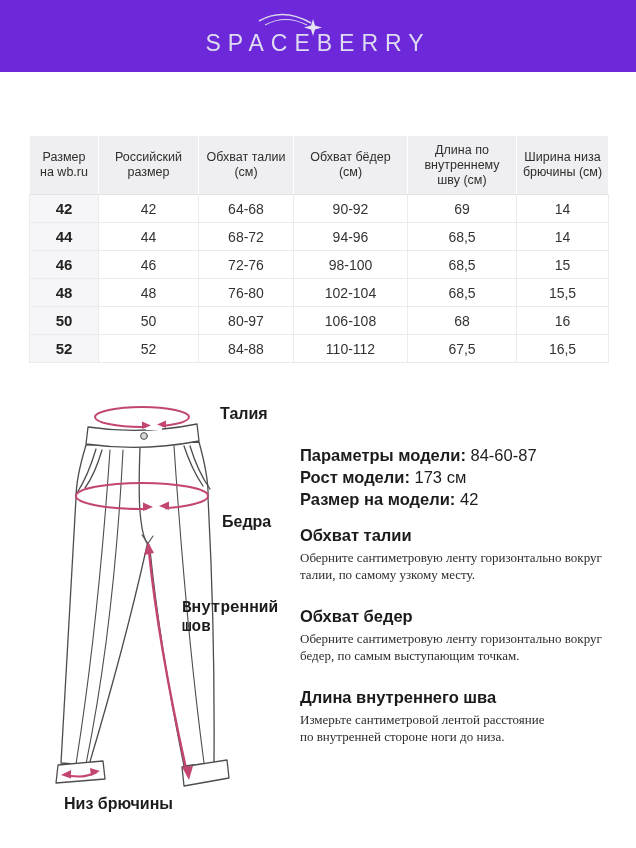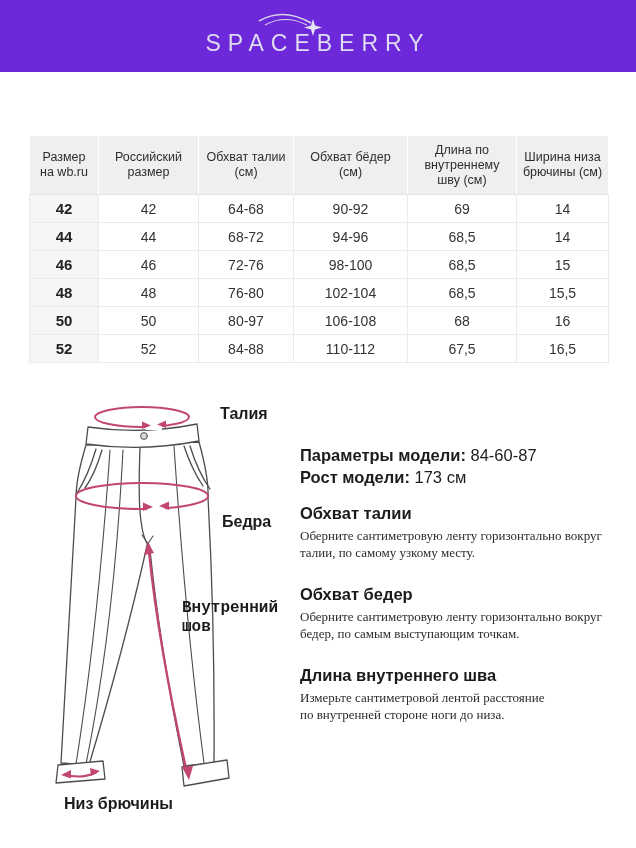--- a/index.html
+++ b/index.html
@@ -185,20 +185,24 @@
 
   <div class="info-col">
     <div class="model-line">
       <span class="mlabel">Параметры модели:</span>
       <span class="mvalue">84-60-87</span>
     </div>
     <div class="model-line">
       <span class="mlabel">Рост модели:</span>
       <span class="mvalue">173 см</span>
     </div>
+    <div class="model-line">
+      <span class="mlabel">Размер на модели:</span>
+      <span class="mvalue">42</span>
+    </div>
 
     <div class="guide-section first-gap">
       <h3 class="guide-title">Обхват талии</h3>
       <p class="guide-text">Оберните сантиметровую ленту горизонтально вокруг
 талии, по самому узкому месту.</p>
     </div>
 
     <div class="guide-section">
       <h3 class="guide-title">Обхват бедер</h3>
       <p class="guide-text">Оберните сантиметровую ленту горизонтально вокруг

